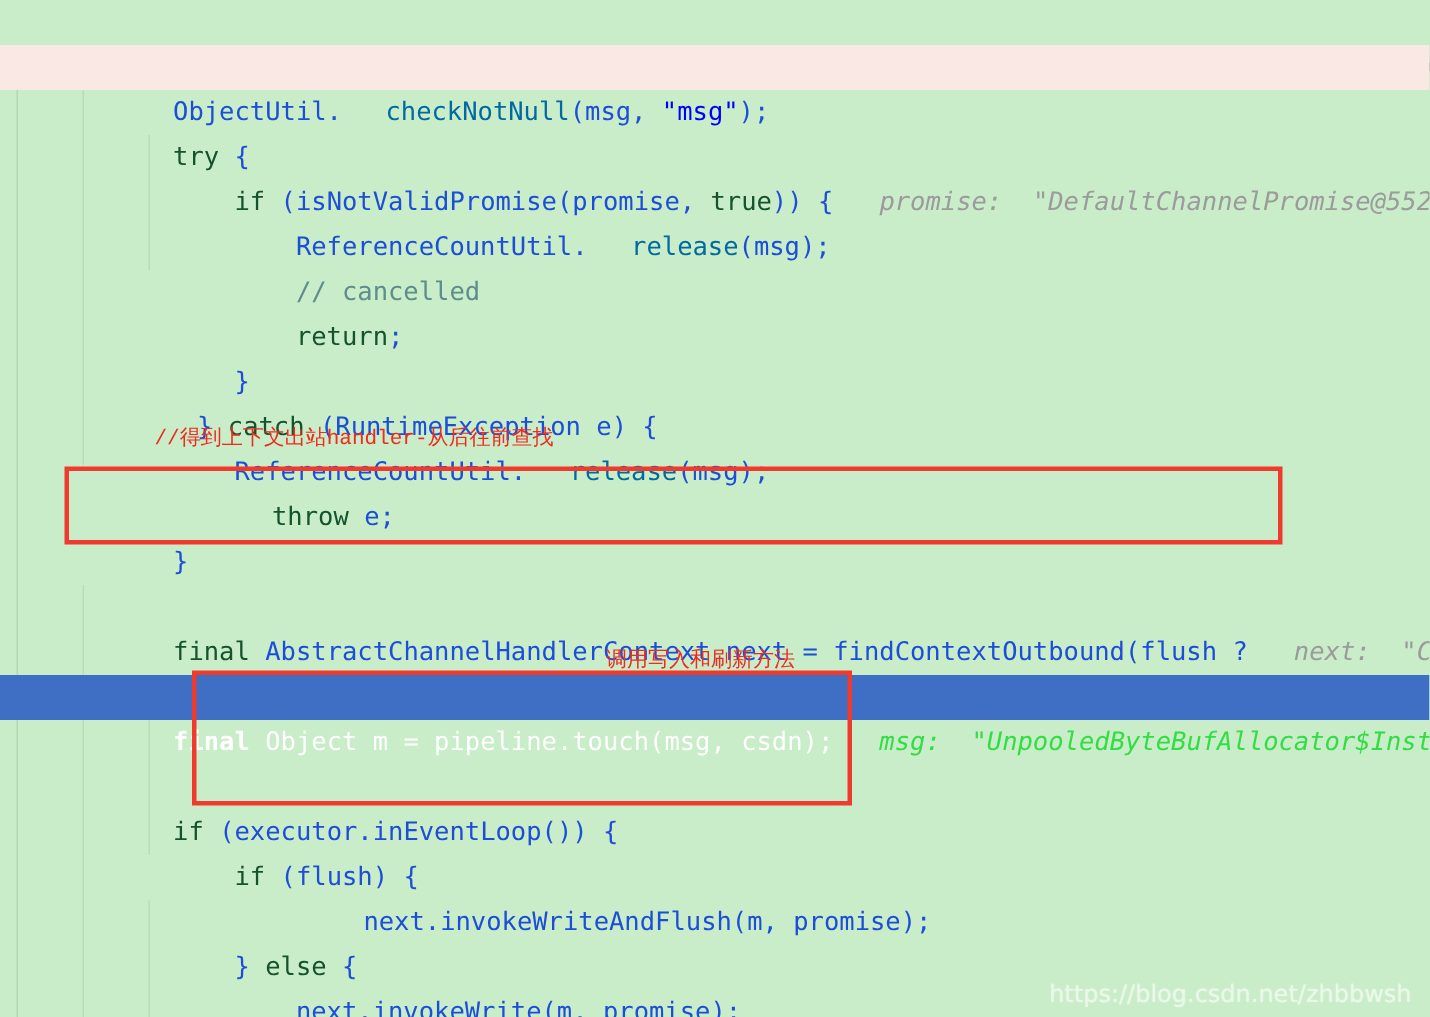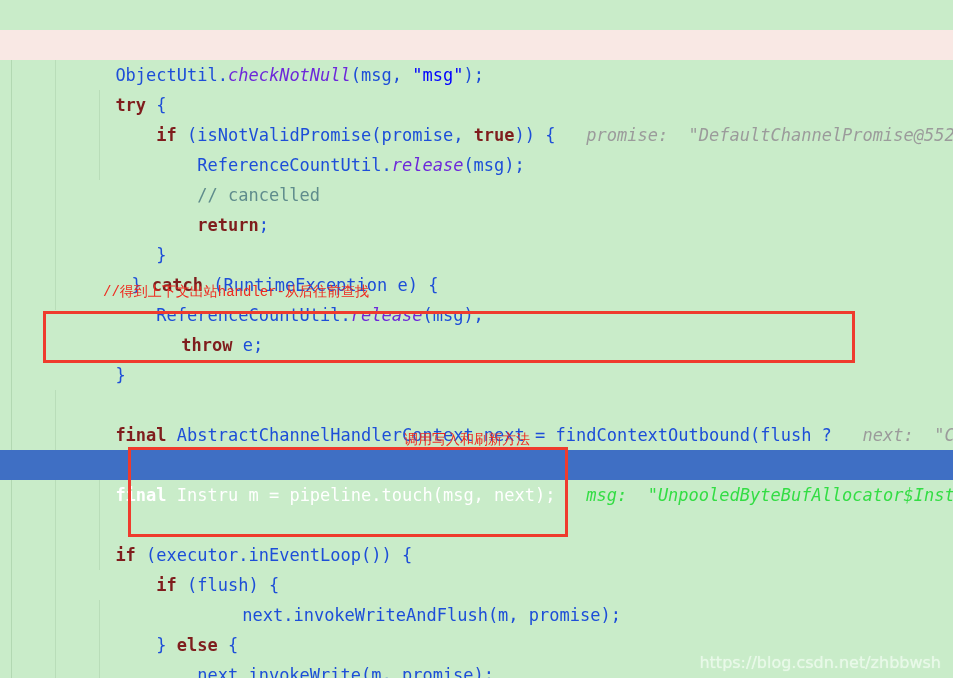--- a/index.html
+++ b/index.html
@@ -22,25 +22,25 @@
     position:absolute;left:0;width:953px;height:30px;line-height:30px;
     font-size:17px;white-space:pre;
     color:#0a0a23;
   }
   .line .txt{display:inline-block;padding-left:13px;}
   .line.pink{background:#f9e8e4;}
   .line.sel{background:#3f6fc4;}
   .line.sel .txt{color:#ffffff;}
 
   
-  .kw{color:#7f1d1d;font-weight:bold;}
+  .kw{color:#14532d;font-weight:normal;}
   .sel .kw{color:#ffffff;font-weight:bold;}
   .str{color:#0000ff;}
   .cm{color:#5f8c8c;}
-  .mth{color:#6d28d9;font-style:italic;}
+  .mth{color:#0369a1;margin-left:29px;}
   .const{color:#8c1a8c;font-style:italic;font-weight:bold;}
   .plain{color:#1d4ed8;}
   .sel .plain{color:#ffffff;}
 
   
   .hint{color:#9b9b9b;font-style:italic;}
   .sel .hint{color:#33dd44;font-style:italic;}
 
   
   .guide{position:absolute;width:1px;background:#b9ddb9;}
@@ -128,21 +128,21 @@
 
     <div class="line" style="top:390px;">
       <span class="txt">    <span class="kw">final</span> <span class="plain">AbstractChannelHandlerContext next = findContextOutbound(flush ?</span>   <span class="hint">next:  "Cha</span></span>
     </div>
 
     <div class="line" style="top:420px;">
       <span class="txt">            <span class="plain">(</span><span class="const">MASK_WRITE</span><span class="plain"> | </span><span class="const">MASK_FLUSH</span><span class="plain">) : </span><span class="const">MASK_WRITE</span><span class="plain">);</span></span>
     </div>
 
     <div class="line sel" style="top:450px;">
-      <span class="txt">    <span class="kw">final</span> <span class="plain">Instru m = pipeline.touch(msg, next);</span>   <span class="hint">msg:  "UnpooledByteBufAllocator$Instru</span></span>
+      <span class="txt">    <span class="kw">final</span> <span class="plain">Object m = pipeline.touch(msg, csdn);</span>   <span class="hint">msg:  "UnpooledByteBufAllocator$Instru</span></span>
     </div>
 
 
     <div class="line" style="top:510px;">
       <span class="txt">    <span class="kw">if</span> <span class="plain">(executor.inEventLoop()) {</span></span>
     </div>
 
     <div class="line" style="top:540px;">
       <span class="txt">        <span class="kw">if</span> <span class="plain">(flush) {</span></span>
     </div>

